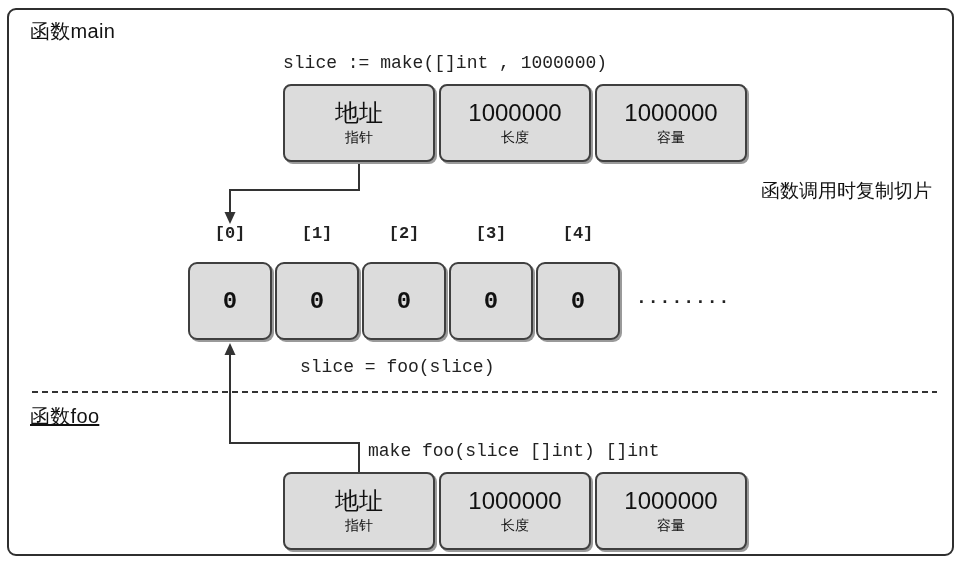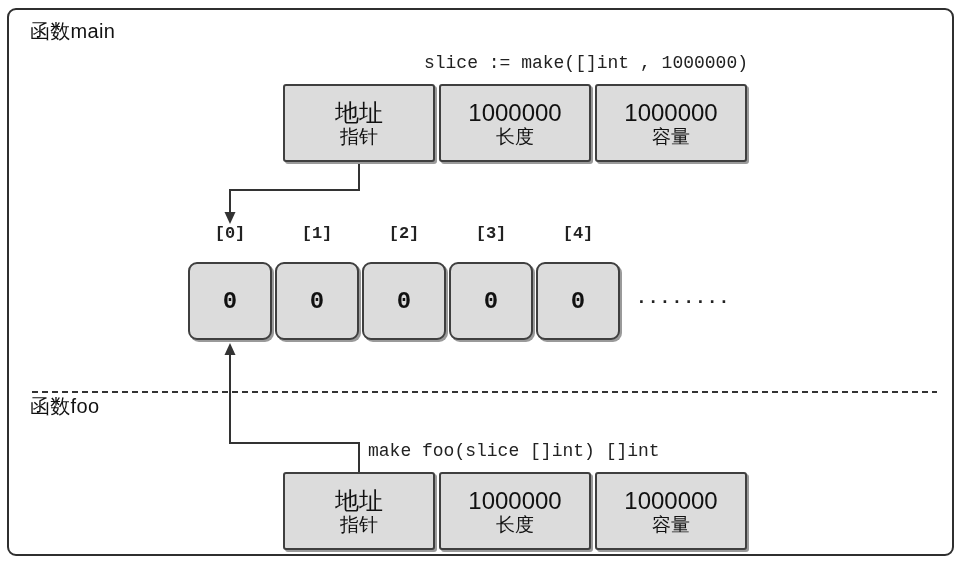--- a/index.html
+++ b/index.html
@@ -15,26 +15,26 @@
   .sec-label{
     position:absolute;left:30px;font-size:20px;font-weight:500;letter-spacing:0.3px;color:#111;
   }
   .code{
     position:absolute;font-family:"Liberation Mono","DejaVu Sans Mono",monospace;
     font-size:18px;color:#222;white-space:pre;
   }
   .hdr-row{position:absolute;left:283px;width:465px;display:flex;gap:4px;}
   .sbox{
     width:152px;height:78px;box-sizing:border-box;
-    background:#dcdcdc;border:2px solid #3f3f3f;border-radius:3px;
+    background:#dcdcdc;border:2px solid #3f3f3f;border-radius:8px;
     box-shadow:2px 2px 0 #9a9a9a;
     display:flex;flex-direction:column;align-items:center;justify-content:center;
   }
   .sbox-main{font-size:24px;font-weight:500;line-height:28px;color:#111;}
-  .sbox-sub{font-size:19px;line-height:20px;color:#111;}
+  .sbox-sub{font-size:14px;line-height:20px;color:#111;}
   .idx{
     position:absolute;top:224px;width:84px;text-align:center;
     font-family:"Liberation Mono","DejaVu Sans Mono",monospace;
     font-size:17px;font-weight:700;color:#222;
   }
   .cell{
     position:absolute;top:262px;width:84px;height:78px;box-sizing:border-box;
     background:#dcdcdc;border:2px solid #3f3f3f;border-radius:9px;
     box-shadow:2px 2px 0 #9a9a9a;
     display:flex;align-items:center;justify-content:center;
@@ -61,54 +61,56 @@
   <svg class="overlay" viewBox="0 0 958 570">
     <line x1="32" y1="392" x2="937" y2="392" stroke="#333333" stroke-width="2" stroke-dasharray="6 4"></line>
     <path d="M359,163 L359,190 L230,190 L230,213" fill="none" stroke="#333333" stroke-width="2"></path>
     <polygon points="230,224 224.5,212 235.5,212" fill="#333333"></polygon>
     <path d="M359,472 L359,443 L230,443 L230,355" fill="none" stroke="#333333" stroke-width="2"></path>
     <polygon points="230,343 224.5,355 235.5,355" fill="#333333"></polygon>
   </svg>
 
   <div class="sec-label" style="top:18px;">函数main</div>
 
-  <div class="code" style="left:283px;width:465px;text-align:right;top:53px;">slice := make([]int , 1000000)</div>
+  <div class="code" style="left:283px;width:465px;text-align:left;top:53px;">slice := make([]int , 1000000)</div>
 
   <div class="hdr-row" style="top:84px;">
     <div class="sbox">
       <div class="sbox-main">地址</div>
       <div class="sbox-sub">指针</div>
     </div>
     <div class="sbox">
       <div class="sbox-main">1000000</div>
       <div class="sbox-sub">长度</div>
     </div>
     <div class="sbox">
       <div class="sbox-main">1000000</div>
       <div class="sbox-sub">容量</div>
     </div>
   </div>
 
+  <div class="annot" style="top:178px;">函数调用时复制切片</div>
 
   <div class="idx" style="left:188px;">[0]</div>
   <div class="idx" style="left:275px;">[1]</div>
   <div class="idx" style="left:362px;">[2]</div>
   <div class="idx" style="left:449px;">[3]</div>
   <div class="idx" style="left:536px;">[4]</div>
 
   <div class="cell" style="left:188px;">0</div>
   <div class="cell" style="left:275px;">0</div>
   <div class="cell" style="left:362px;">0</div>
   <div class="cell" style="left:449px;">0</div>
   <div class="cell" style="left:536px;">0</div>
 
   <div class="dots">........</div>
 
+  <div class="code" style="left:300px;top:357px;">slice = foo(slice)</div>
 
-  <div class="sec-label" style="top:393px;">函数foo</div>
+  <div class="sec-label" style="top:403px;text-decoration:underline;">函数foo</div>
 
   <div class="code" style="left:368px;top:441px;">make foo(slice []int) []int</div>
 
   <div class="hdr-row" style="top:472px;">
     <div class="sbox">
       <div class="sbox-main">地址</div>
       <div class="sbox-sub">指针</div>
     </div>
     <div class="sbox">
       <div class="sbox-main">1000000</div>

